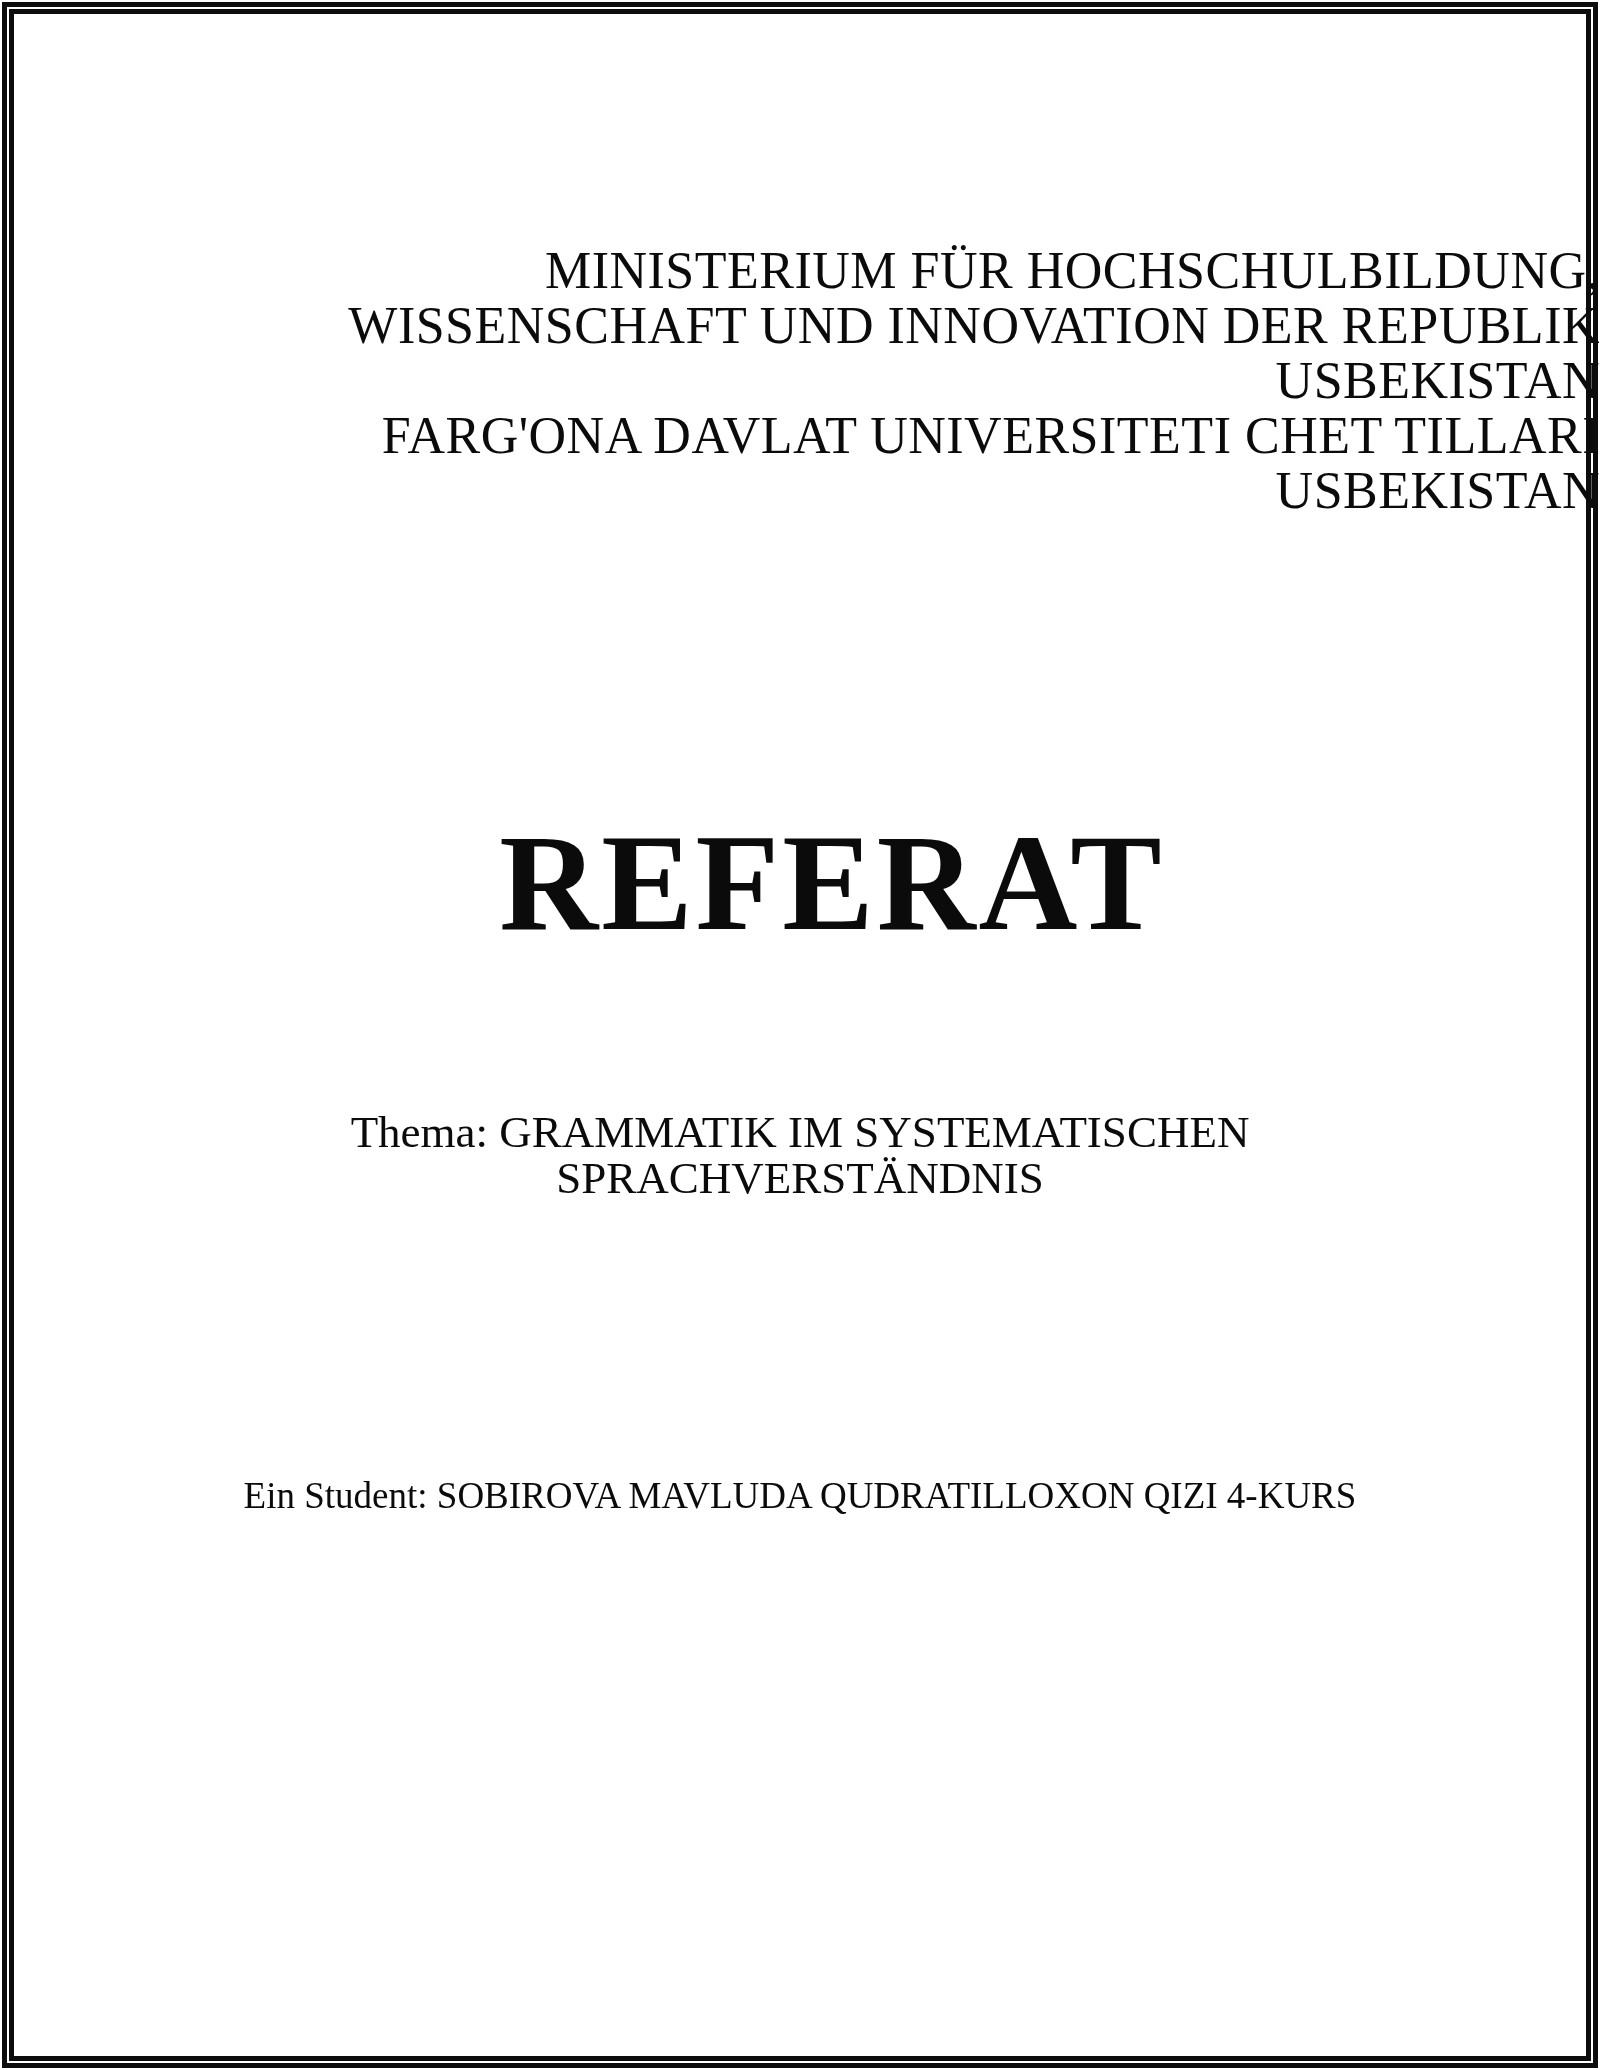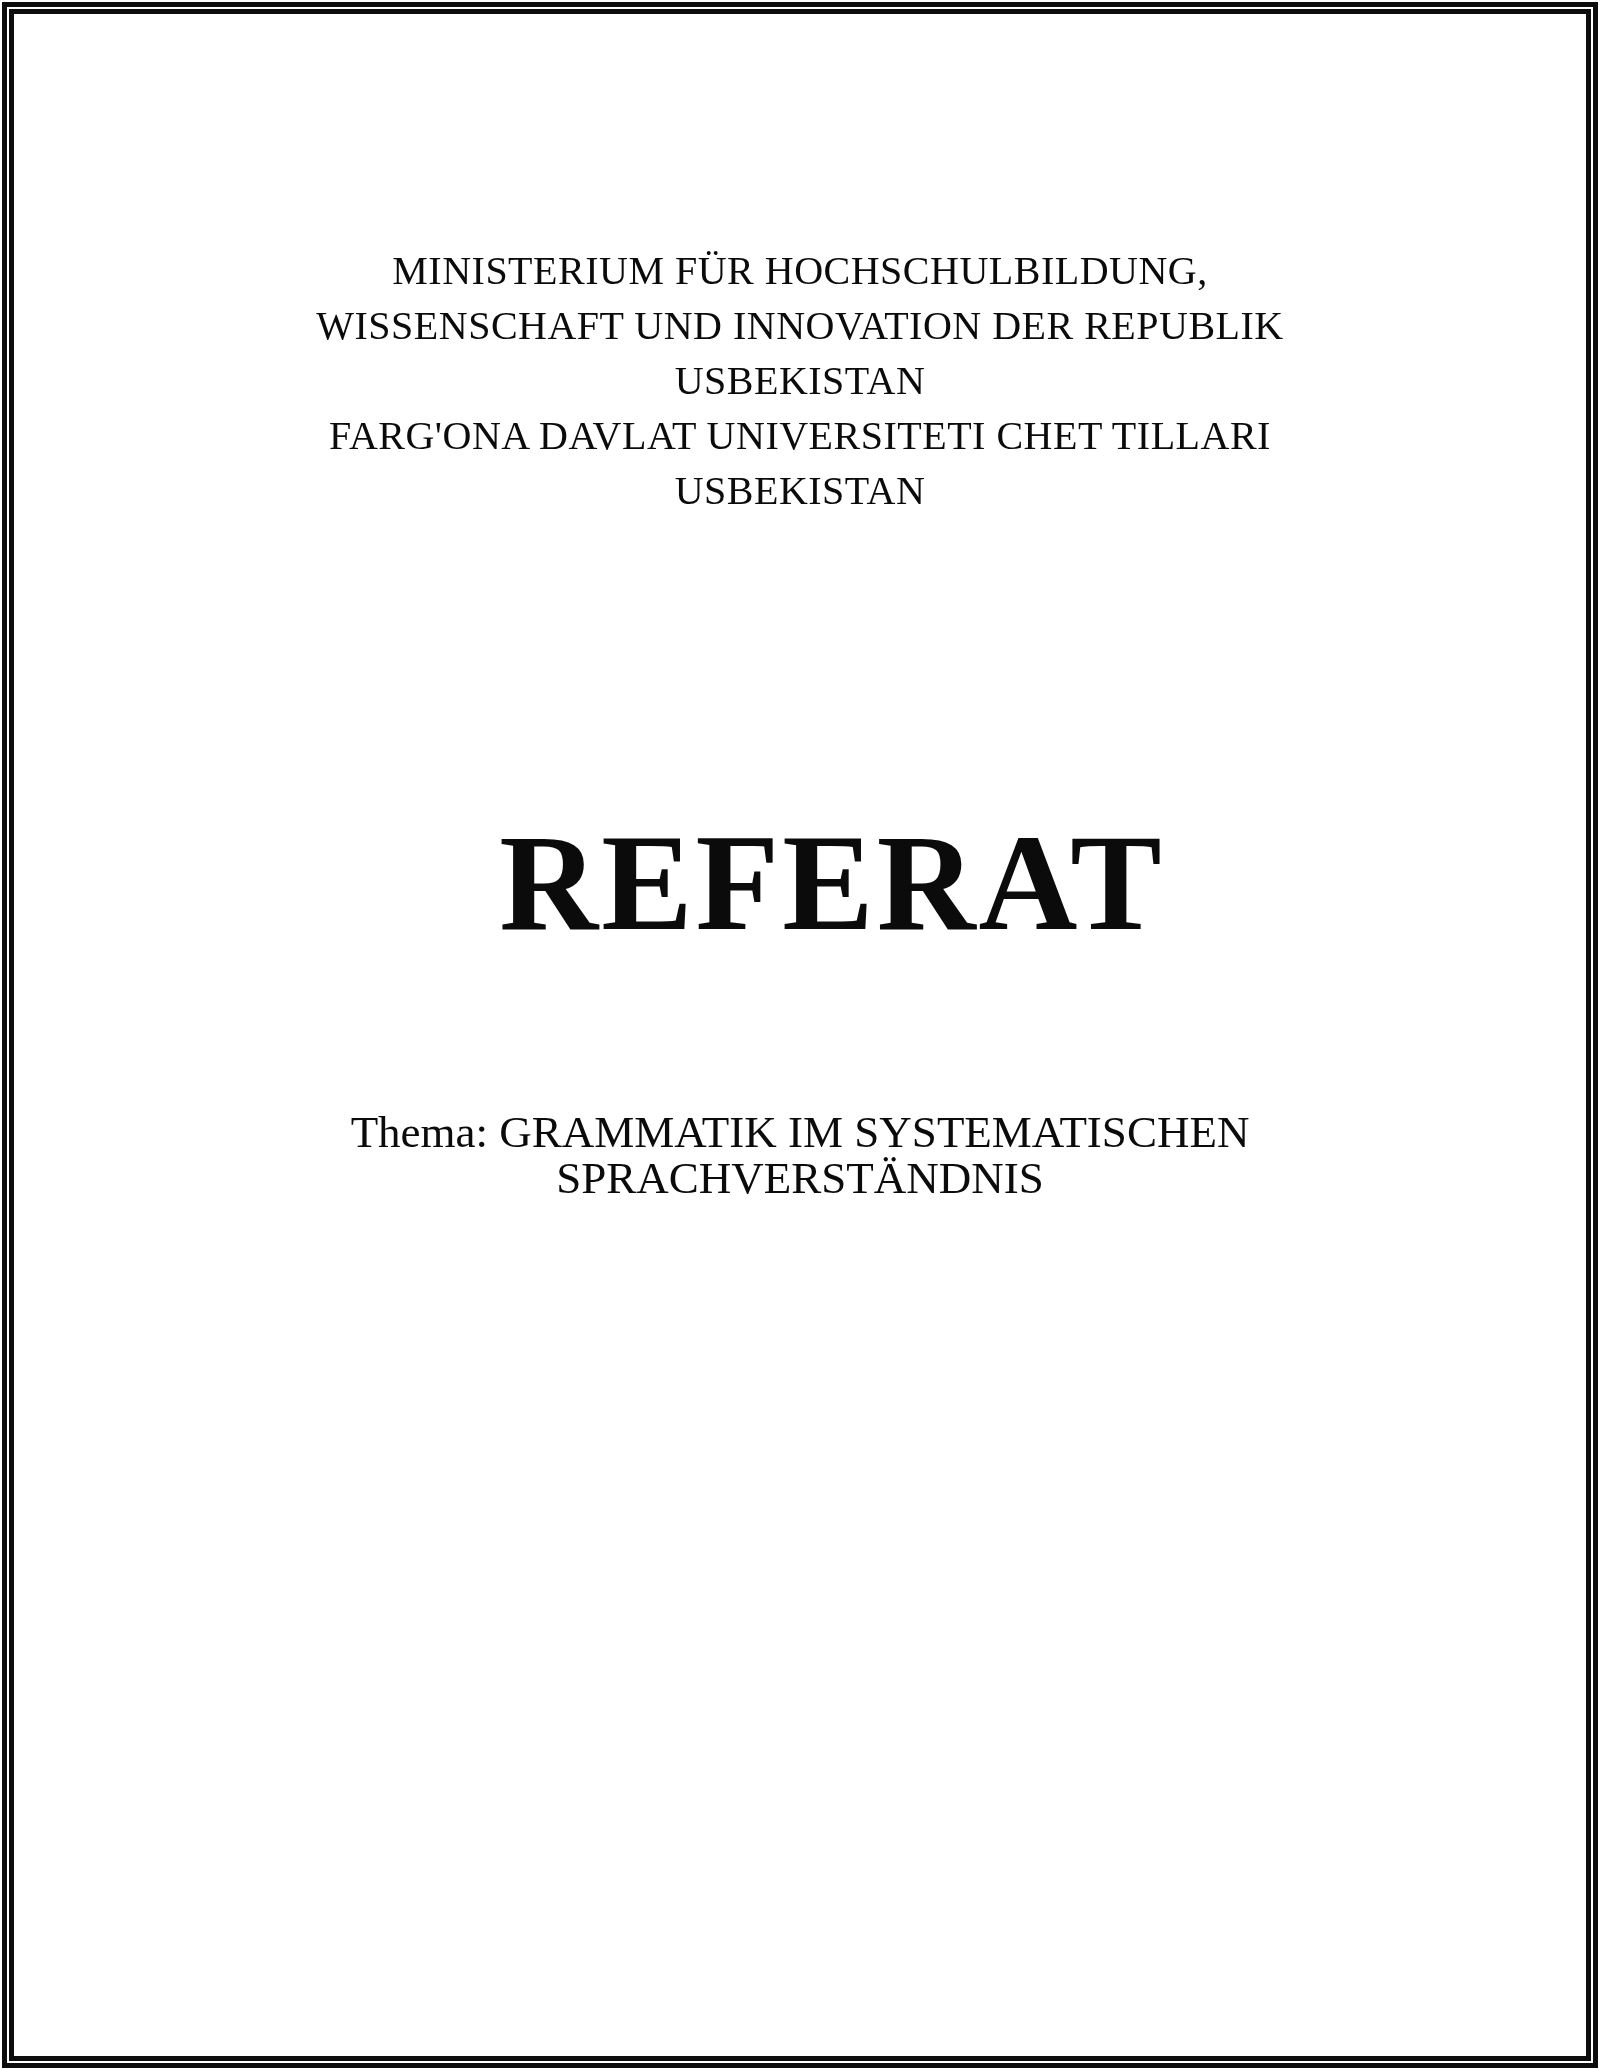--- a/index.html
+++ b/index.html
@@ -26,22 +26,22 @@
     position: absolute;
     inset: 9px;
     border: 5px solid #0d0d0d;
     pointer-events: none;
   }
   .header-block {
     position: absolute;
     top: 243px;
     left: 0;
     width: 100%;
-    text-align: center;
-    font-size: 40px;
+    text-align: right;
+    font-size: 52px;
     line-height: 55px;
     letter-spacing: 0.5px;
     white-space: nowrap;
   }
   .doc-title {
     position: absolute;
     top: 815px;
     left: 0;
     width: 100%;
     text-align: center;
@@ -90,15 +90,16 @@
   </div>
 
   <div class="doc-title">REFERAT</div>
 
   <div class="thema-block">
     <div>Thema: GRAMMATIK IM SYSTEMATISCHEN</div>
     <div>SPRACHVERSTÄNDNIS</div>
   </div>
 
   <div class="student-block">
+    <div>Ein Student: SOBIROVA MAVLUDA QUDRATILLOXON QIZI 4-KURS</div>
   </div>
 
 </div>
 
 </body></html>

